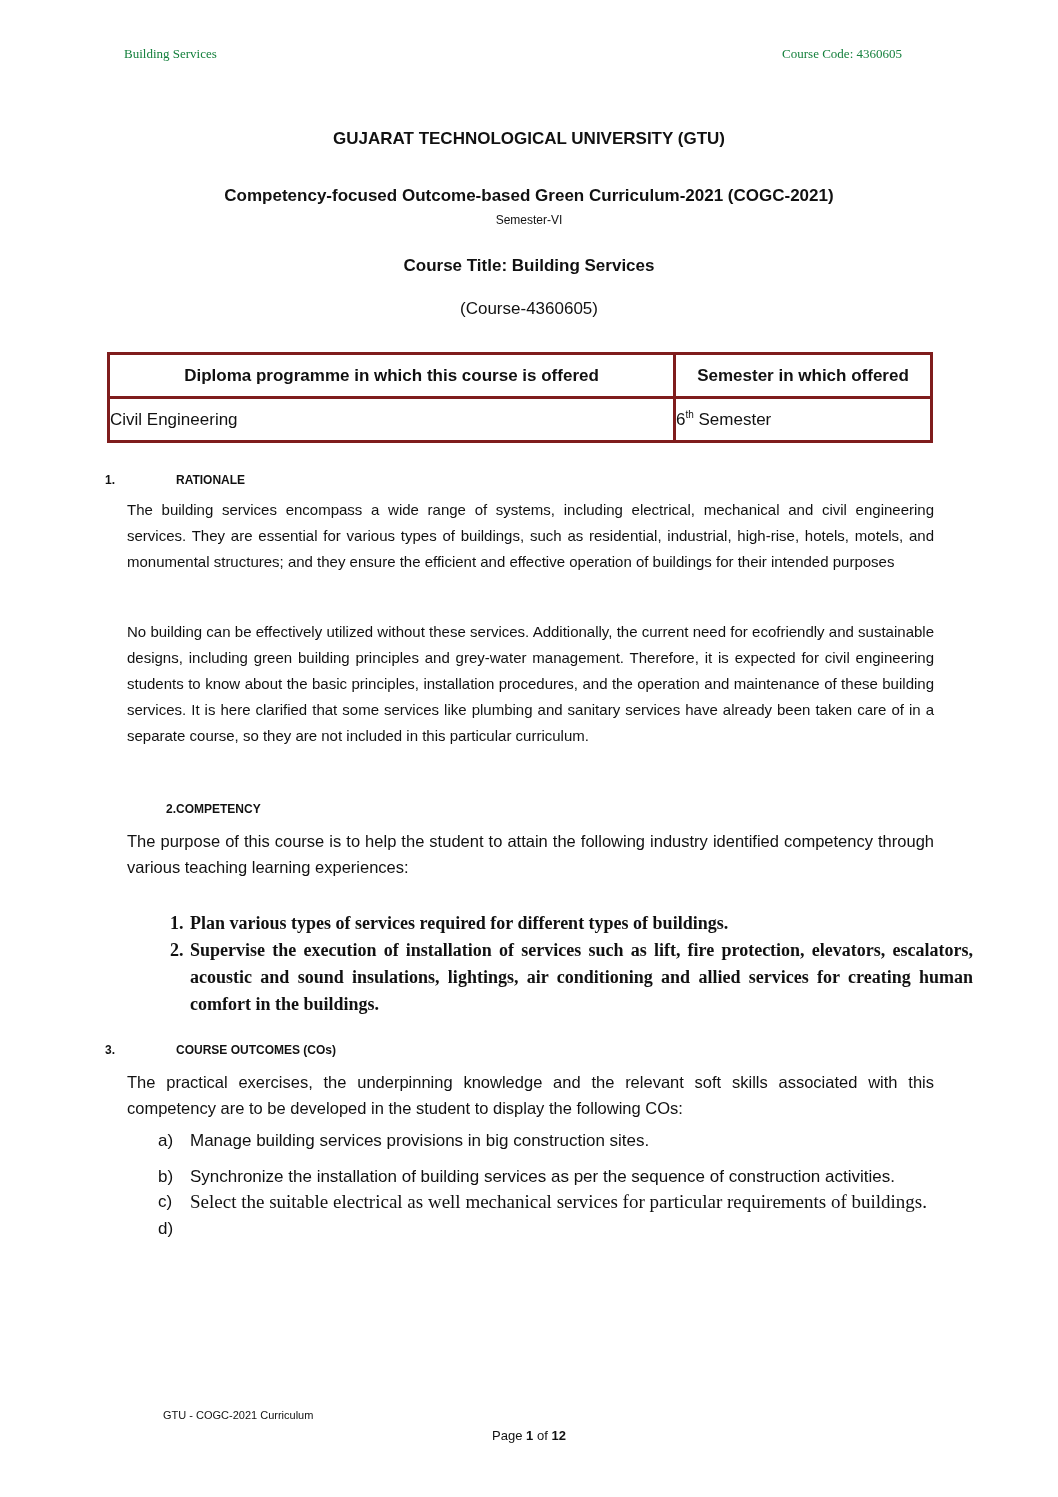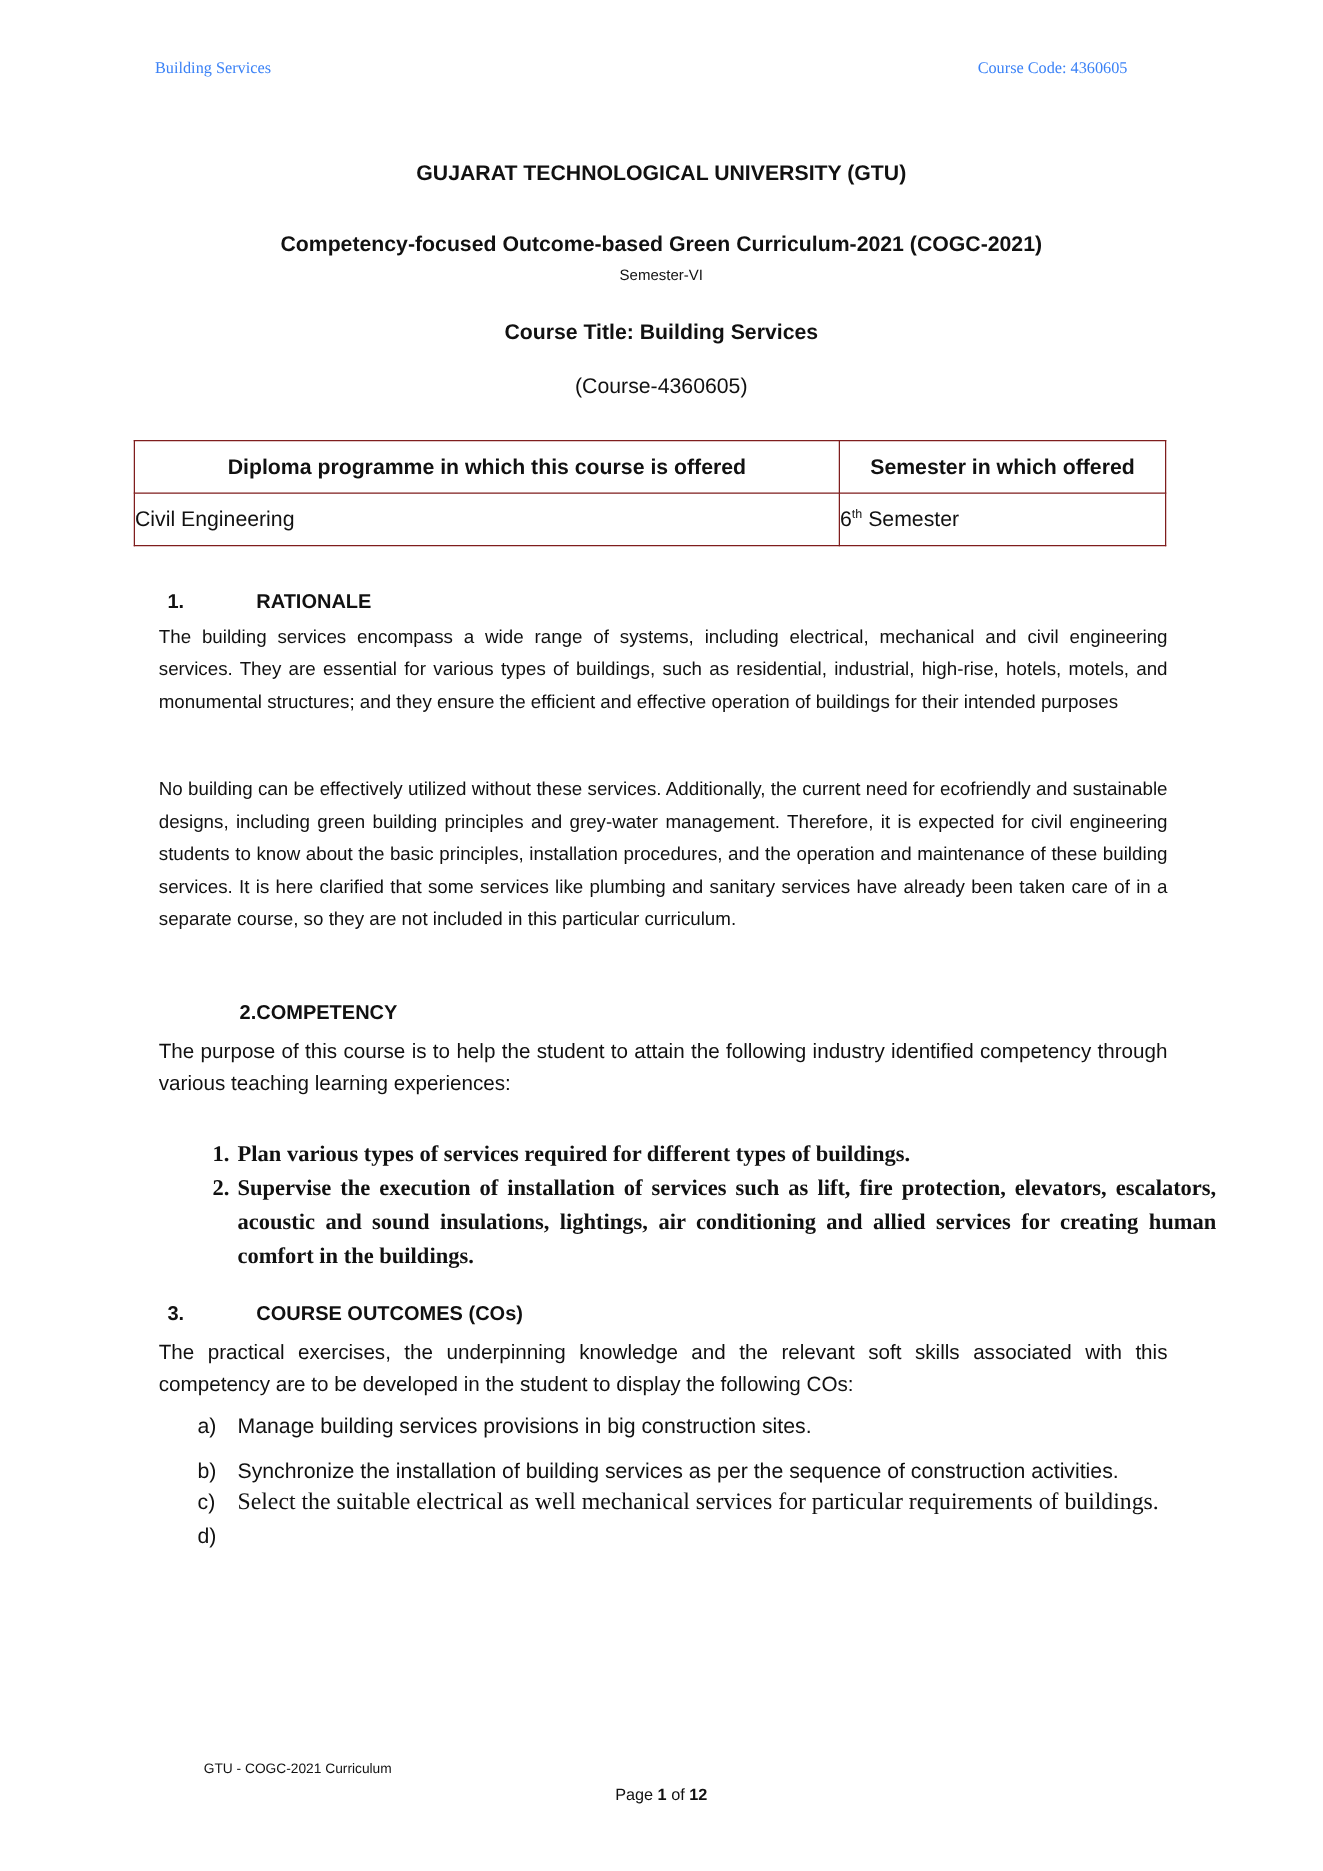--- a/index.html
+++ b/index.html
@@ -1,35 +1,35 @@
 <!DOCTYPE html>
 <html><head>
 <meta charset="utf-8">
 <style>
   html, body { margin: 0; padding: 0; background: #ffffff; }
   body { width: 1058px; height: 1497px; position: relative; overflow: hidden; color: #111; }
 
-  .running-header { position: absolute; top: 46px; font-size: 13px; font-family: "Liberation Serif", serif; color: #3b82f6; }
+  .running-header { position: absolute; top: 46px; font-size: 13px; font-family: "Liberation Serif", serif; color: #15803d; }
   .rh-left { left: 124px; }
   .rh-right { right: 156px; }
 
   .center { position: absolute; left: 0; width: 1058px; text-align: center; font-family: "Liberation Sans", sans-serif; }
   .t-univ { top: 129px; font-size: 17px; font-weight: bold; }
   .t-cur { top: 186px; font-size: 17px; font-weight: bold; }
   .t-sem { top: 213px; font-size: 12px; }
   .t-ctitle { top: 256px; font-size: 17px; font-weight: bold; }
   .t-ccode { top: 299px; font-size: 17px; }
 
   table.offer { position: absolute; top: 352px; left: 107px; width: 826px; border-collapse: collapse; font-family: "Liberation Sans", sans-serif; font-size: 17px; }
-  table.offer td, table.offer th { border: 1px solid #7f1d1d; height: 41px; padding: 0; }
+  table.offer td, table.offer th { border: 3px solid #7f1d1d; height: 41px; padding: 0; }
   table.offer th { font-weight: bold; }
   table.offer .c1 { width: 563px; }
   sup { font-size: 10px; }
 
-  .sec-head { position: absolute; left: 134px; font-family: "Liberation Sans", sans-serif; font-size: 16px; font-weight: bold; }
+  .sec-head { position: absolute; left: 105px; font-family: "Liberation Sans", sans-serif; font-size: 12px; font-weight: bold; }
   .sec-head .num { display: inline-block; width: 71px; }
 
   .para { position: absolute; left: 127px; width: 807px; font-family: "Liberation Sans", sans-serif; font-size: 15px; line-height: 26px; text-align: justify; margin: 0; }
   .para2 { font-size: 16.5px; line-height: 26px; }
 
   ol.comp { position: absolute; left: 150px; width: 785px; top: 910px; margin: 0; padding-left: 38px; font-family: "Liberation Serif", serif; font-weight: bold; font-size: 18px; line-height: 27px; text-align: justify; }
   ol.comp li { padding-left: 2px; }
 
   .co-list { position: absolute; left: 158px; width: 780px; top: 1128px; margin: 0; padding: 0; list-style: none; }
   .co-list li { position: relative; padding-left: 32px; }

